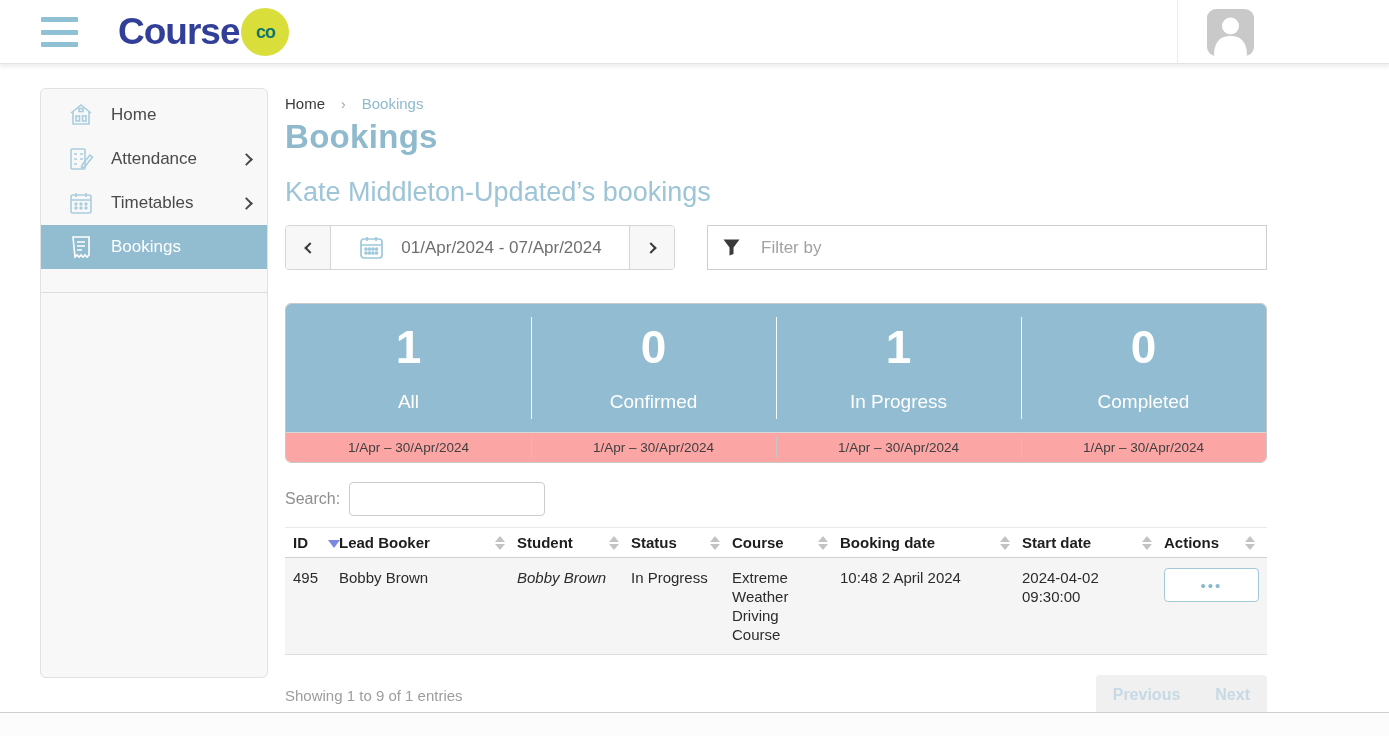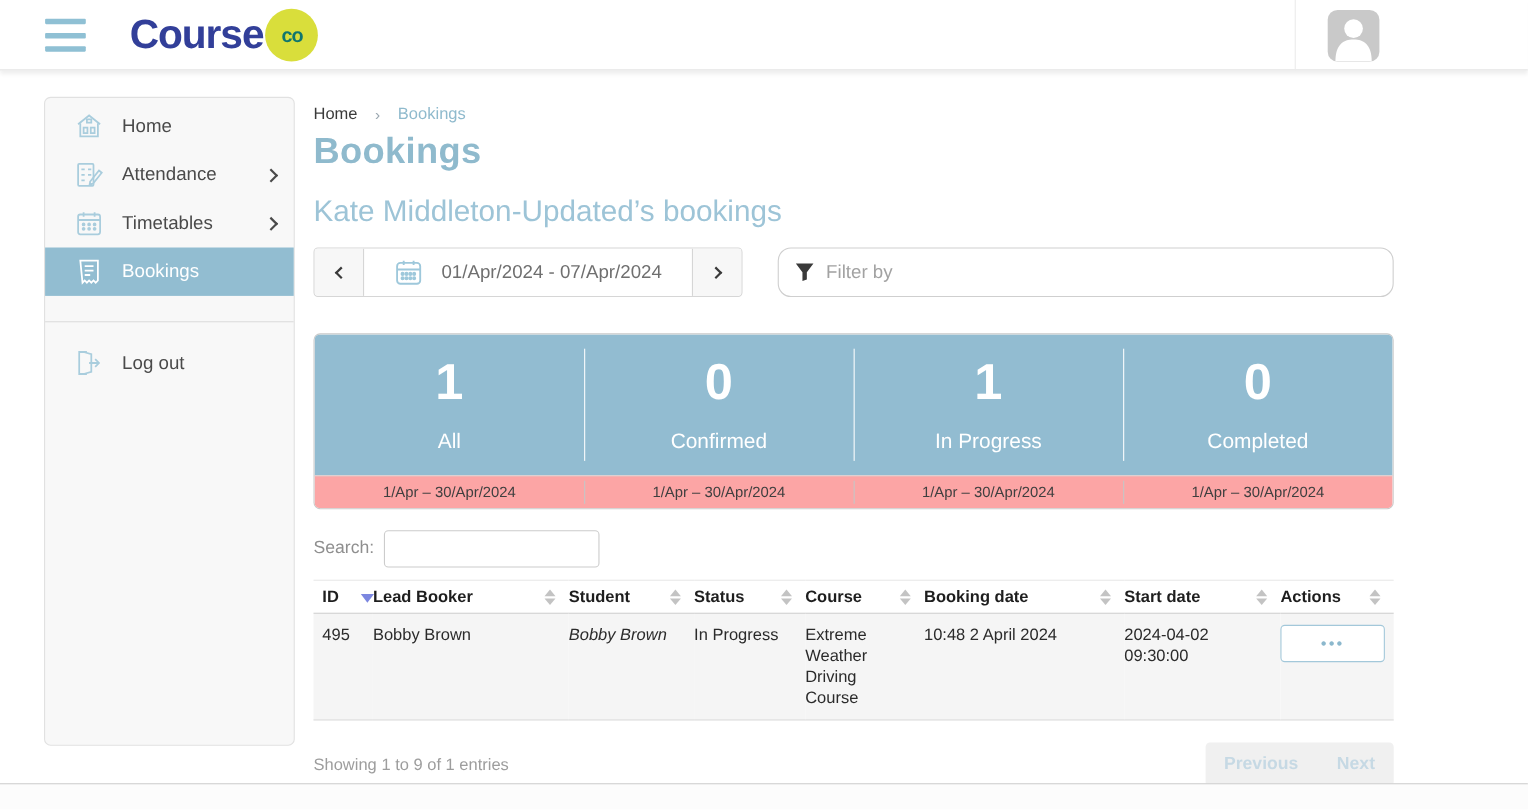--- a/index.html
+++ b/index.html
@@ -57,22 +57,22 @@
   .date-btn { width:45px; background:#f7f7f7; border:none; cursor:pointer;
     display:flex; align-items:center; justify-content:center; }
   .date-btn.prev { border-right:1px solid #d6d6d6; }
   .date-btn.next { border-left:1px solid #d6d6d6; }
   .nav-chev { width:8px; height:8px; border-right:2px solid #3a3a3a; border-top:2px solid #3a3a3a; }
   .nav-chev.left  { transform:rotate(-135deg); margin-left:3px; }
   .nav-chev.right { transform:rotate(45deg); margin-right:3px; }
   .date-display { flex:1; display:flex; align-items:center; justify-content:center; gap:16px;
     color:#6f6f6f; font-size:17px; cursor:pointer; }
   .cal-icon { color:#9ec8db; } .cal-icon svg { width:27px; height:27px; display:block; }
-  .filter-box { margin-left:32px; flex:1; border:1px solid #cfcfcf; border-radius:12px;
-    display:flex; align-items:center; padding:0 15px; gap:11px; background:#fff; }
+  .filter-box { margin-left:32px; flex:1; border:1px solid #cfcfcf; border-radius:0;
+    display:flex; align-items:center; padding:0 15px; gap:21px; background:#fff; }
   .funnel-icon { color:#3a3a3a; } .funnel-icon svg { width:17px; height:17px; display:block; }
   .filter-box input { flex:1; border:none; outline:none; font-size:17px; color:#444;
     font-family:"Liberation Sans",sans-serif; background:transparent; }
   .filter-box input::placeholder { color:#a2a2a2; }
 
   
   .stats { margin-top:33px; border:1px solid #c9c9c9; border-radius:6px; overflow:hidden; }
   .stats-top { display:flex; background:#92bcd1; height:128px; }
   .stat { flex:1; position:relative; display:flex; flex-direction:column; align-items:center;
     justify-content:center; color:#fff; cursor:pointer; }
@@ -191,30 +191,20 @@
     <div class="side-item selected">
       <span class="side-icon">
         <svg viewBox="0 0 26 26" fill="none" stroke="currentColor" stroke-width="1.6">
             <path d="M5 3 H21 V21 l-2 2 -2-2 -2 2 -2-2 -2 2 -2-2 -2 2 Z"></path>
             <path d="M9 8 h8 M9 12 h8 M9 16 h5"></path>
           </svg>
       </span>
       <span>Bookings</span>
     </div>
     <div class="side-divider"></div>
-    <div class="side-item">
-      <span class="side-icon">
-        <svg viewBox="0 0 26 26" fill="none" stroke="currentColor" stroke-width="1.6">
-            <path d="M11 3 H4 V23 H11"></path>
-            <path d="M8 3 L15 5 V21 L8 23"></path>
-            <path d="M13 13 h9 M18.5 9.5 L22 13 L18.5 16.5"></path>
-          </svg>
-      </span>
-      <span>Log out</span>
-    </div>
   </div>
 
   <div class="main">
 
     <div class="breadcrumb">
       <span class="crumb-home">Home</span>
       <span class="crumb-sep">›</span>
       <span class="crumb-current">Bookings</span>
     </div>
 

